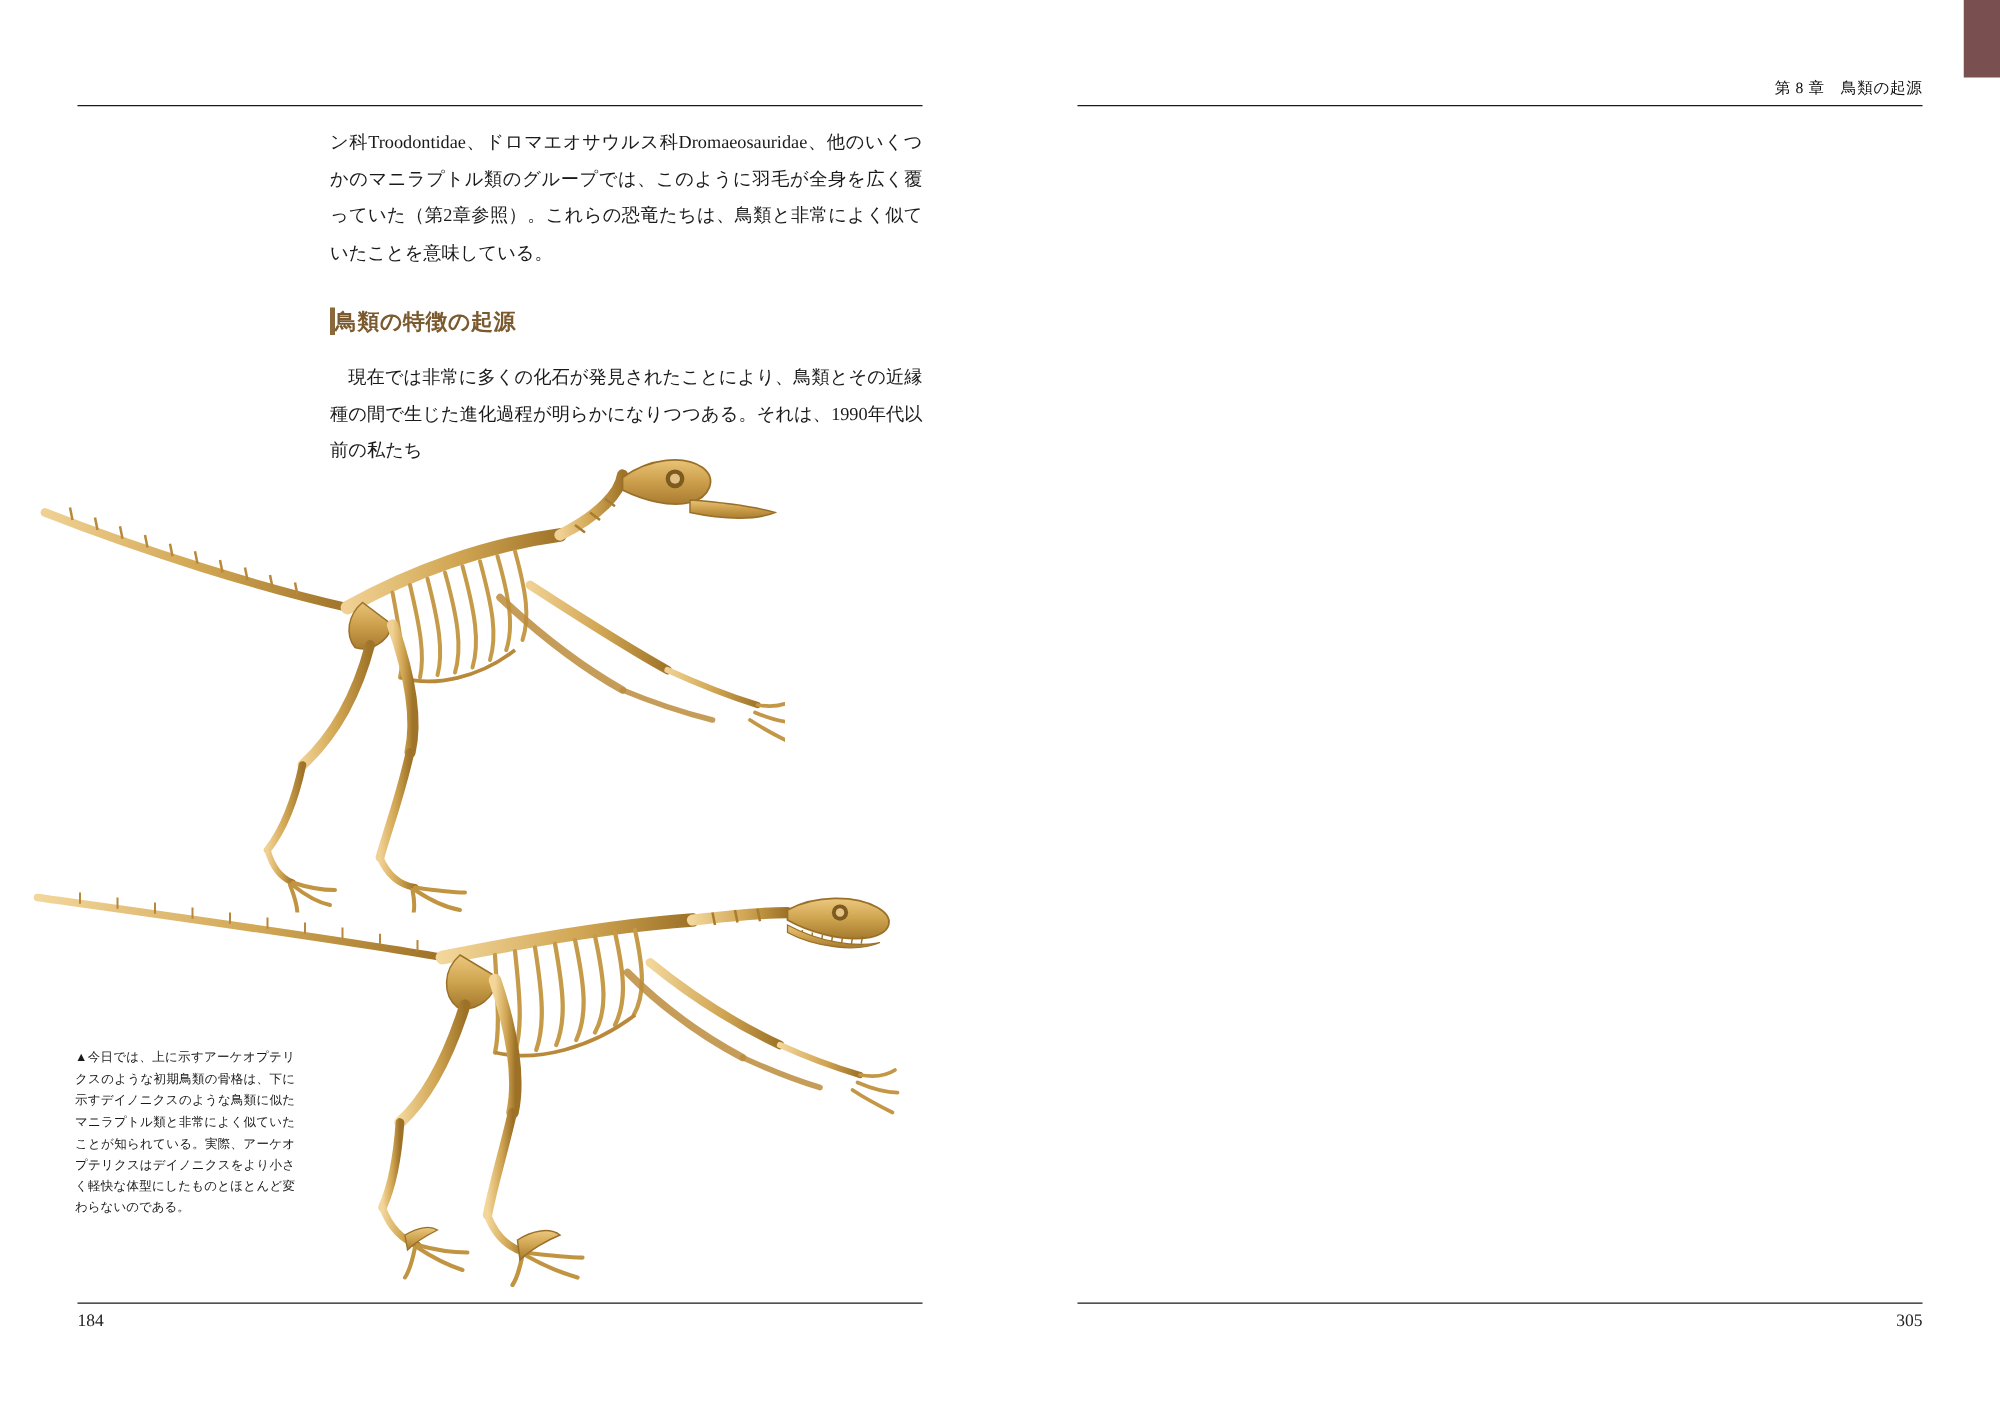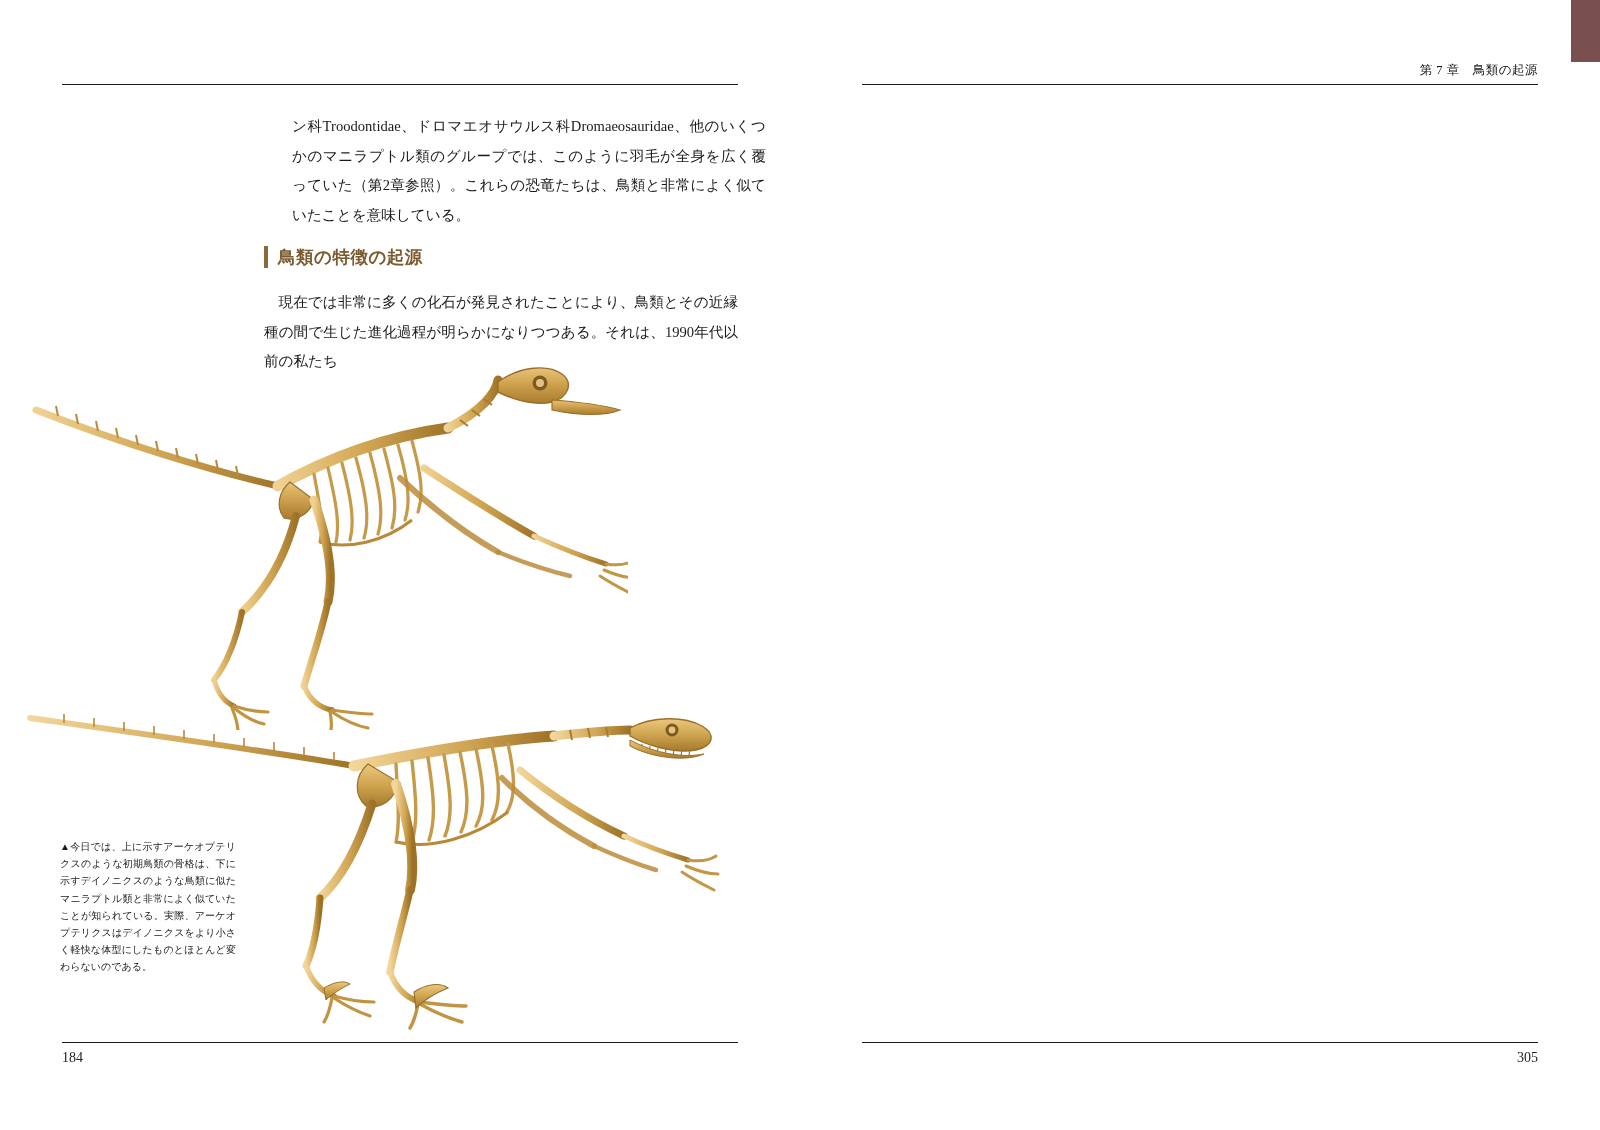--- a/index.html
+++ b/index.html
@@ -86,38 +86,37 @@
     text-justify: inter-ideograph;
     color: #1a1a1a;
     font-family: "Liberation Serif", "DejaVu Serif", serif;
   }
   .col p { margin: 0; }
   .indent { text-indent: 1em; }
 
   
   #left-intro {
     left: 264px;
-    top: 112px;
+    top: 100px;
     width: 474px;
-    margin-left: 28px;
   }
   #left-after-heading {
     left: 264px;
     top: 288px;
     width: 474px;
   }
 
   
   .section-heading {
     position: absolute;
     left: 264px;
     top: 245px;
     display: flex;
     align-items: center;
-    gap: 10px;
+    gap: 0;
   }
   .section-heading .bar {
     width: 4px;
     height: 22px;
     background: #8a6a3c;
     display: inline-block;
   }
   .section-heading .htxt {
     font-size: 17.5px;
     font-weight: bold;
@@ -365,18 +364,18 @@
     <div id="left-caption">▲今日では、上に示すアーケオプテリクスのような初期鳥類の骨格は、下に示すデイノニクスのような鳥類に似たマニラプトル類と非常によく似ていたことが知られている。実際、アーケオプテリクスはデイノニクスをより小さく軽快な体型にしたものとほとんど変わらないのである。</div>
 
     <div class="folio left">184</div>
   </div>
 
   <div class="page page-right">
 
     <div class="top-rule right"></div>
     <div class="bottom-rule right"></div>
 
-    <div class="running-head">第 7 章　鳥類の起源</div>
+    <div class="running-head">第 8 章　鳥類の起源</div>
 
     <div class="folio right">305</div>
   </div>
 
 </div>
 
 </body></html>

